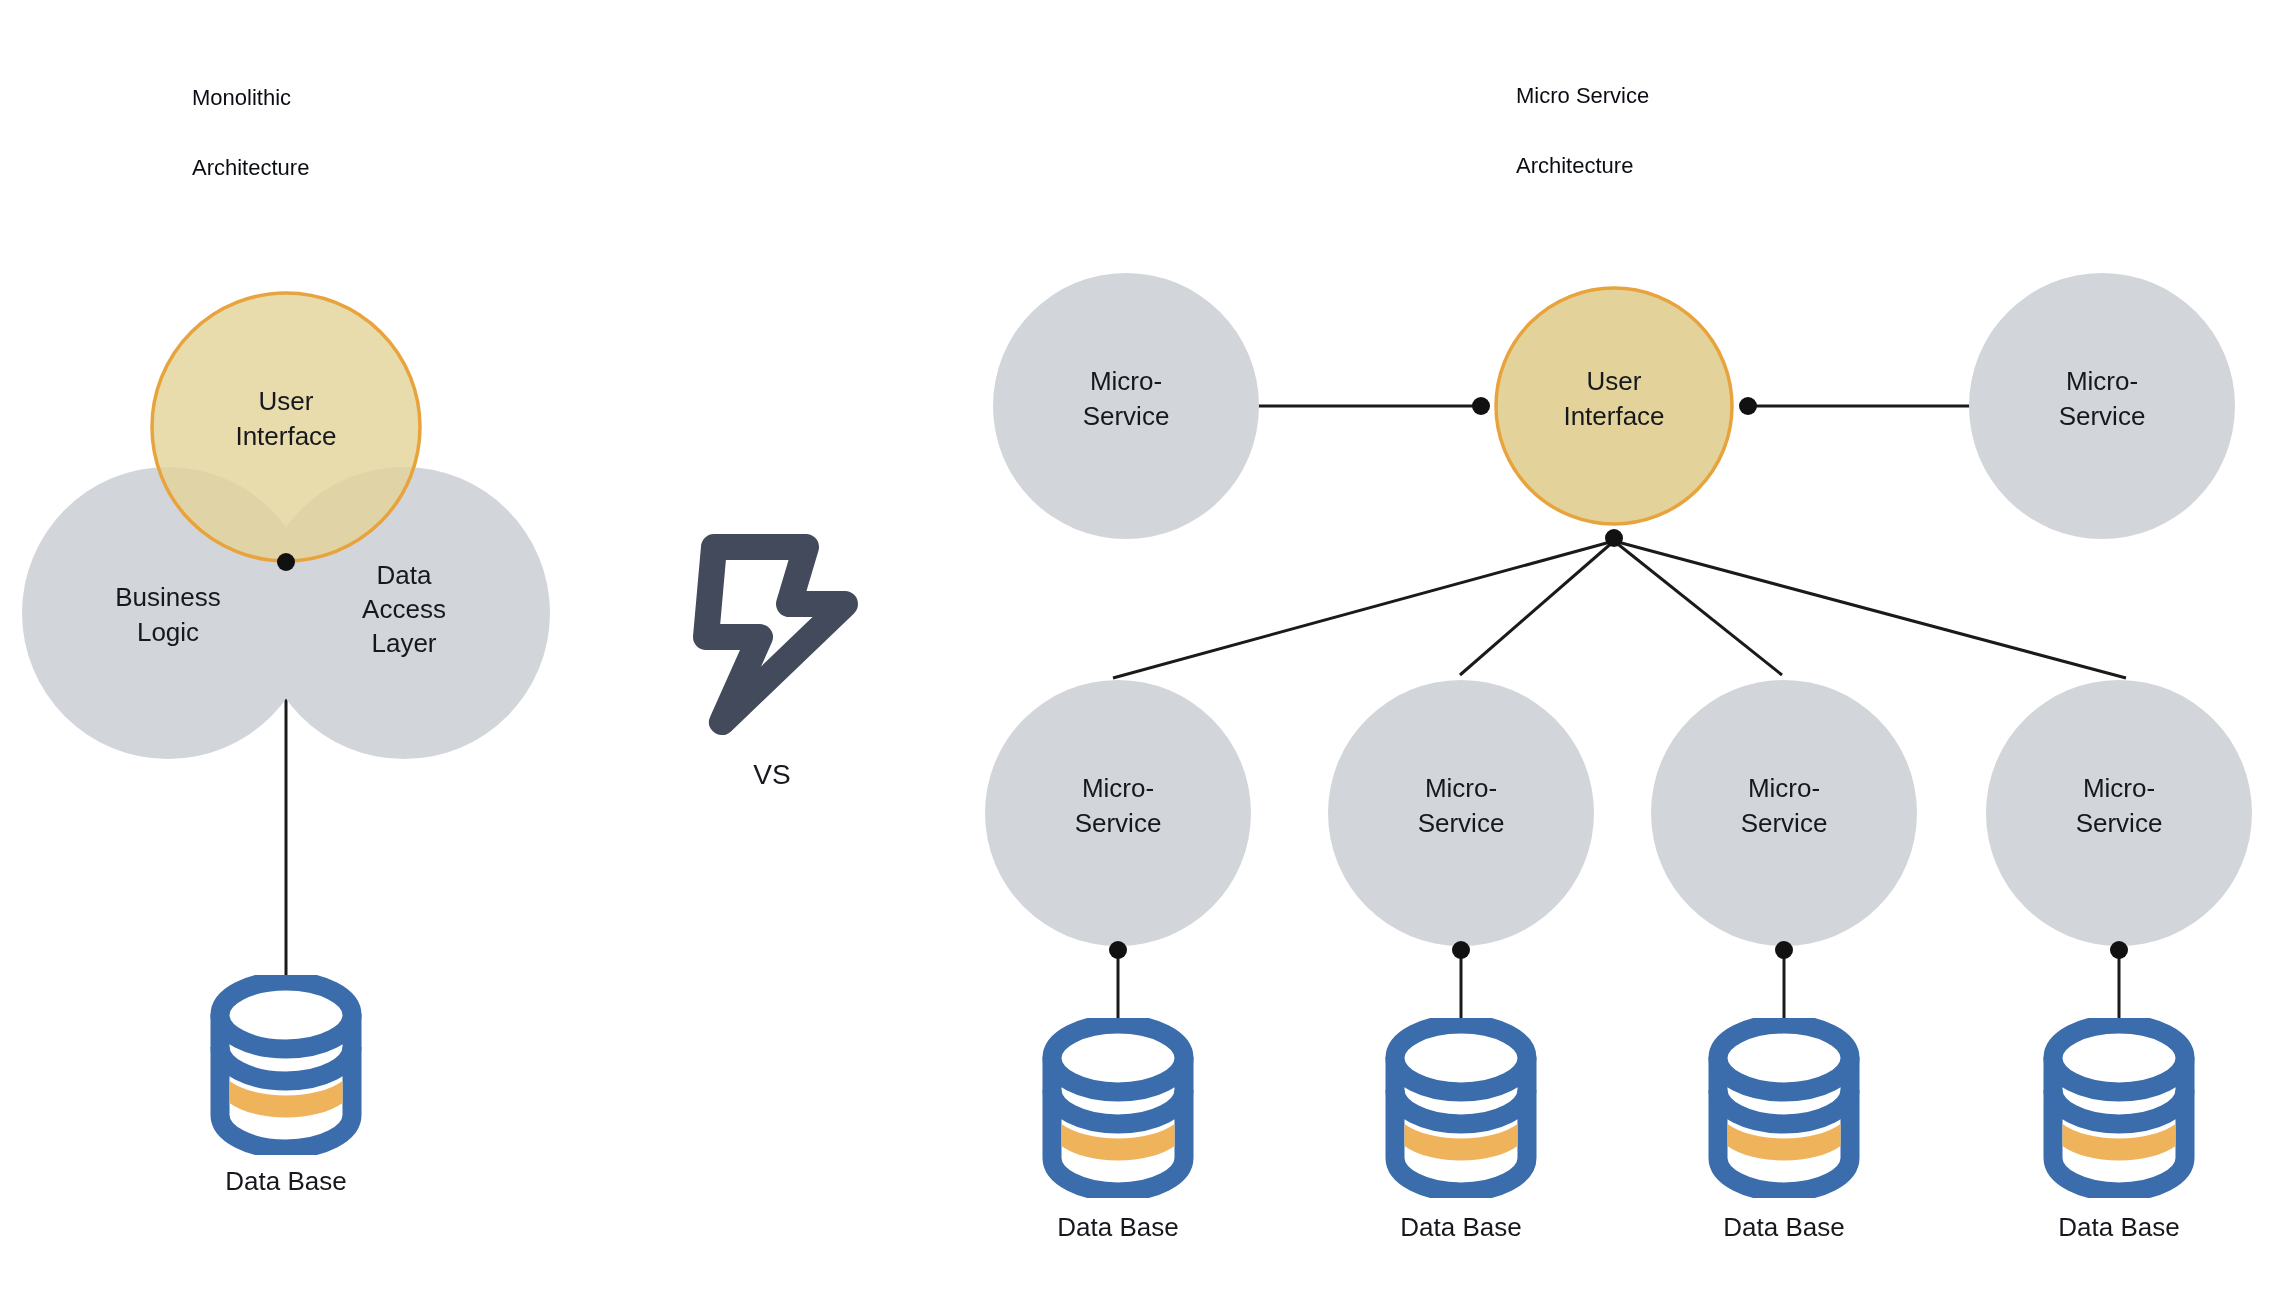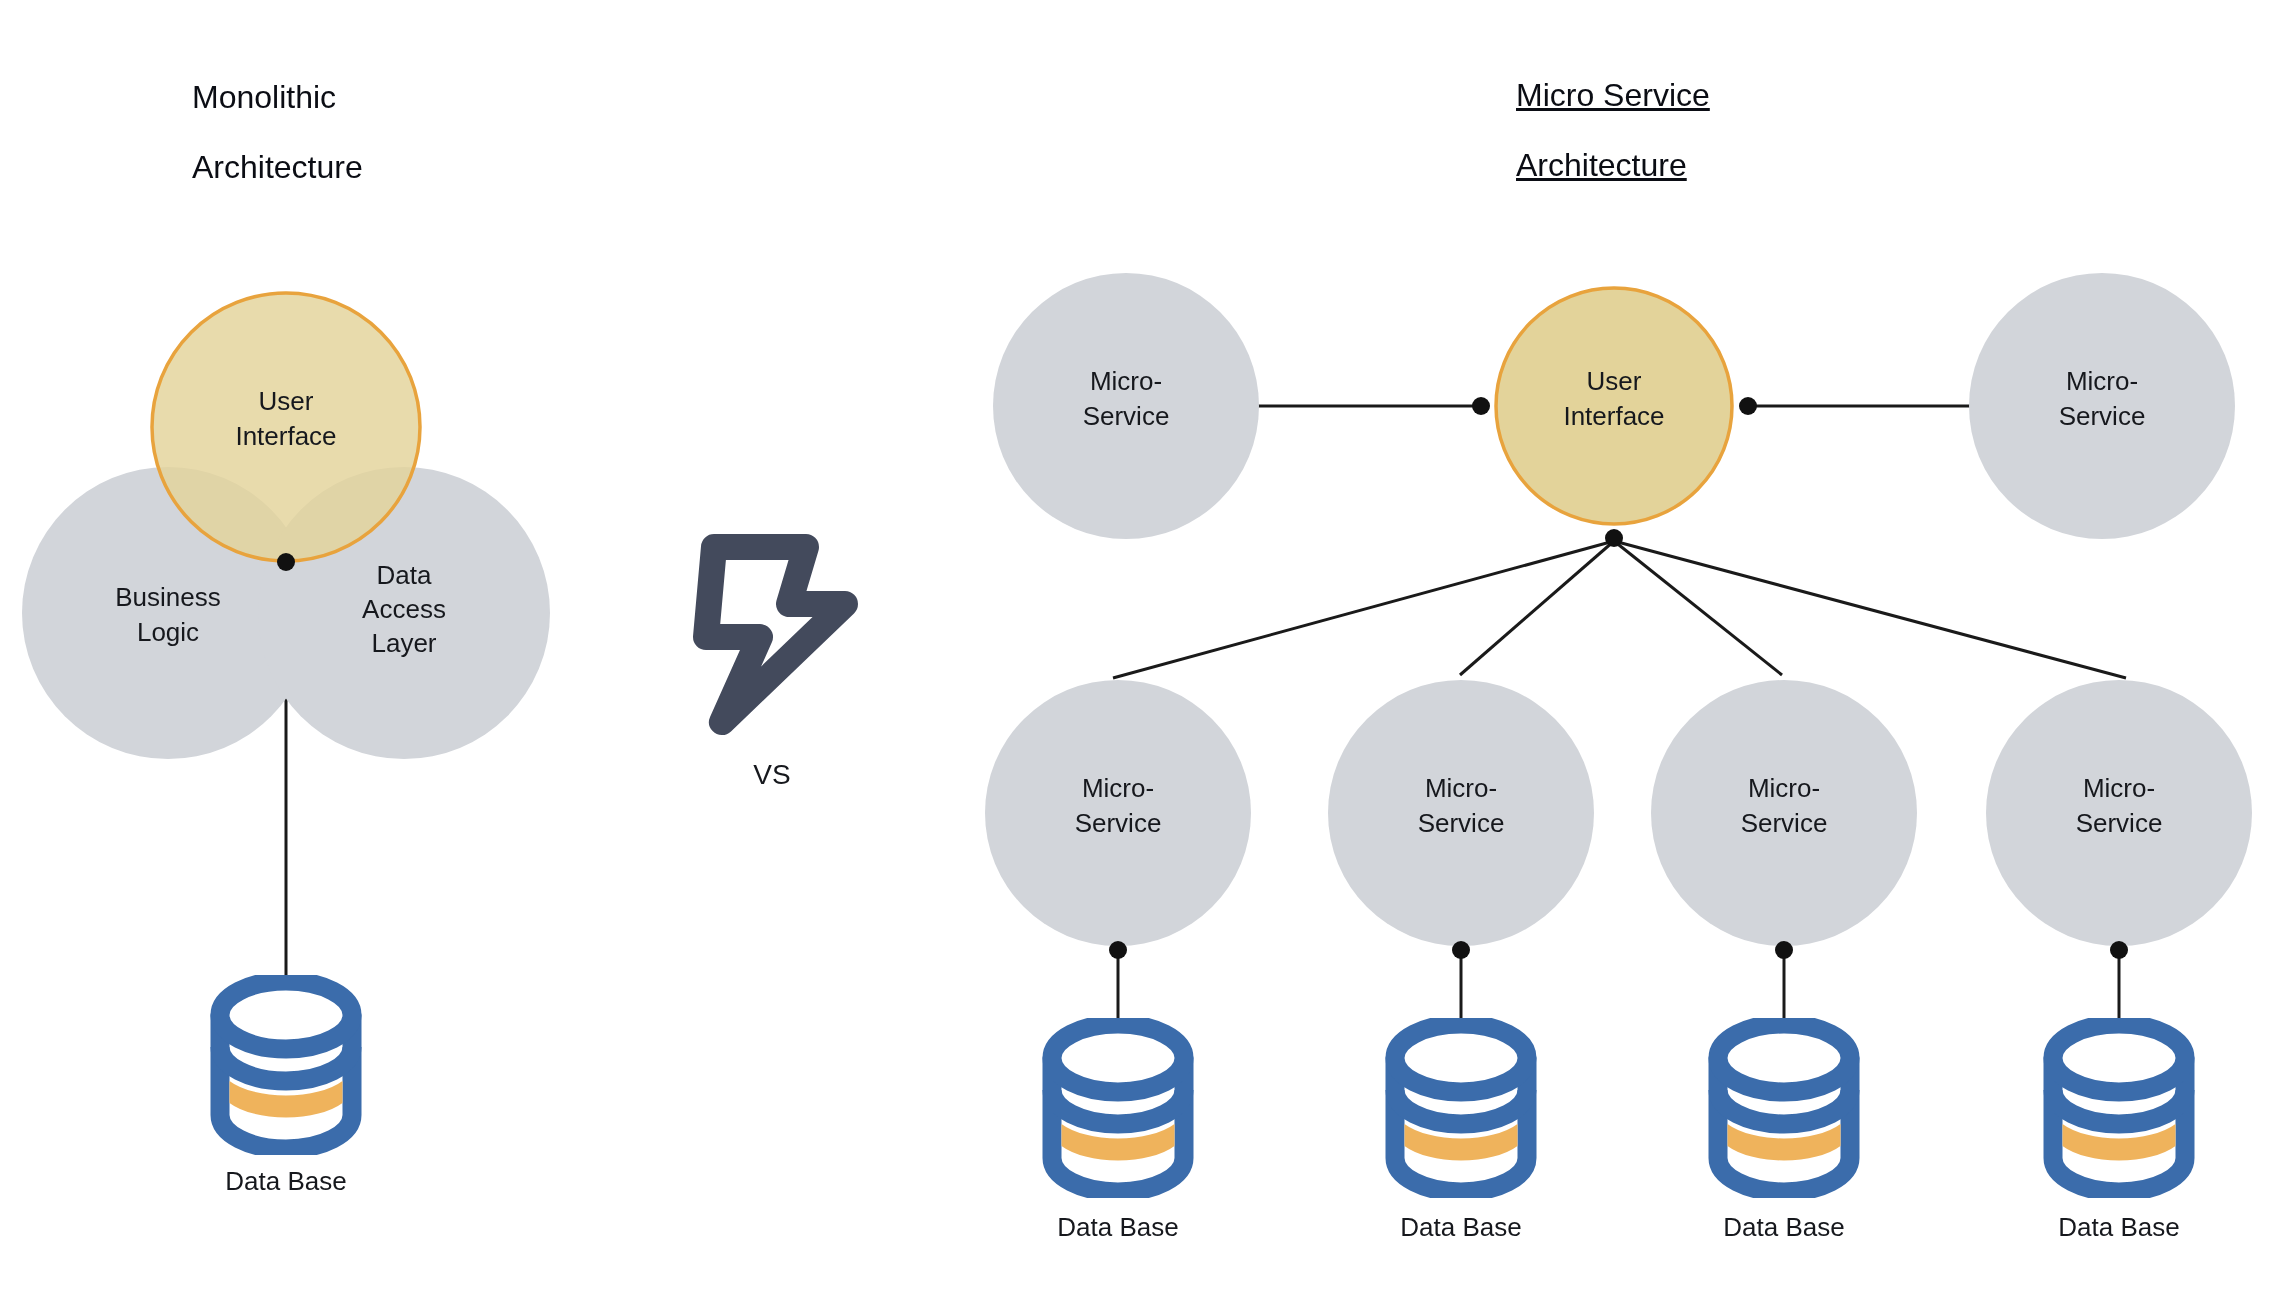--- a/index.html
+++ b/index.html
@@ -23,21 +23,21 @@
   svg.canvas {
     position: absolute;
     top: 0;
     left: 0;
     width: 2280px;
     height: 1313px;
     display: block;
   }
   .heading {
     position: absolute;
-    font-size: 32px;
+    font-size: 22px;
     line-height: 35px;
     color: #0b0d14;
     font-family: "Liberation Sans", sans-serif;
     white-space: pre-line;
     font-weight: 400;
   }
   .node-label {
     font-family: "Liberation Sans", sans-serif;
     font-size: 26px;
     fill: #16181d;
@@ -56,21 +56,21 @@
 </head>
 <body>
 
 <div id="stage">
 
   <div class="heading" style="left:192px; top:45px; width:320px; text-align:left;">
     <div>Monolithic</div>
     <div>Architecture</div>
   </div>
 
-  <div class="heading" style="left:1516px; top:43px; width:420px; text-align:left;text-decoration:underline;">
+  <div class="heading" style="left:1516px; top:43px; width:420px; text-align:left;">
     <div>Micro Service</div>
     <div>Architecture</div>
   </div>
 
   <svg class="canvas" viewBox="0 0 2280 1313" xmlns="http://www.w3.org/2000/svg">
 
     <defs>
 
       <symbol id="db-icon" viewBox="0 0 160 180">
 

